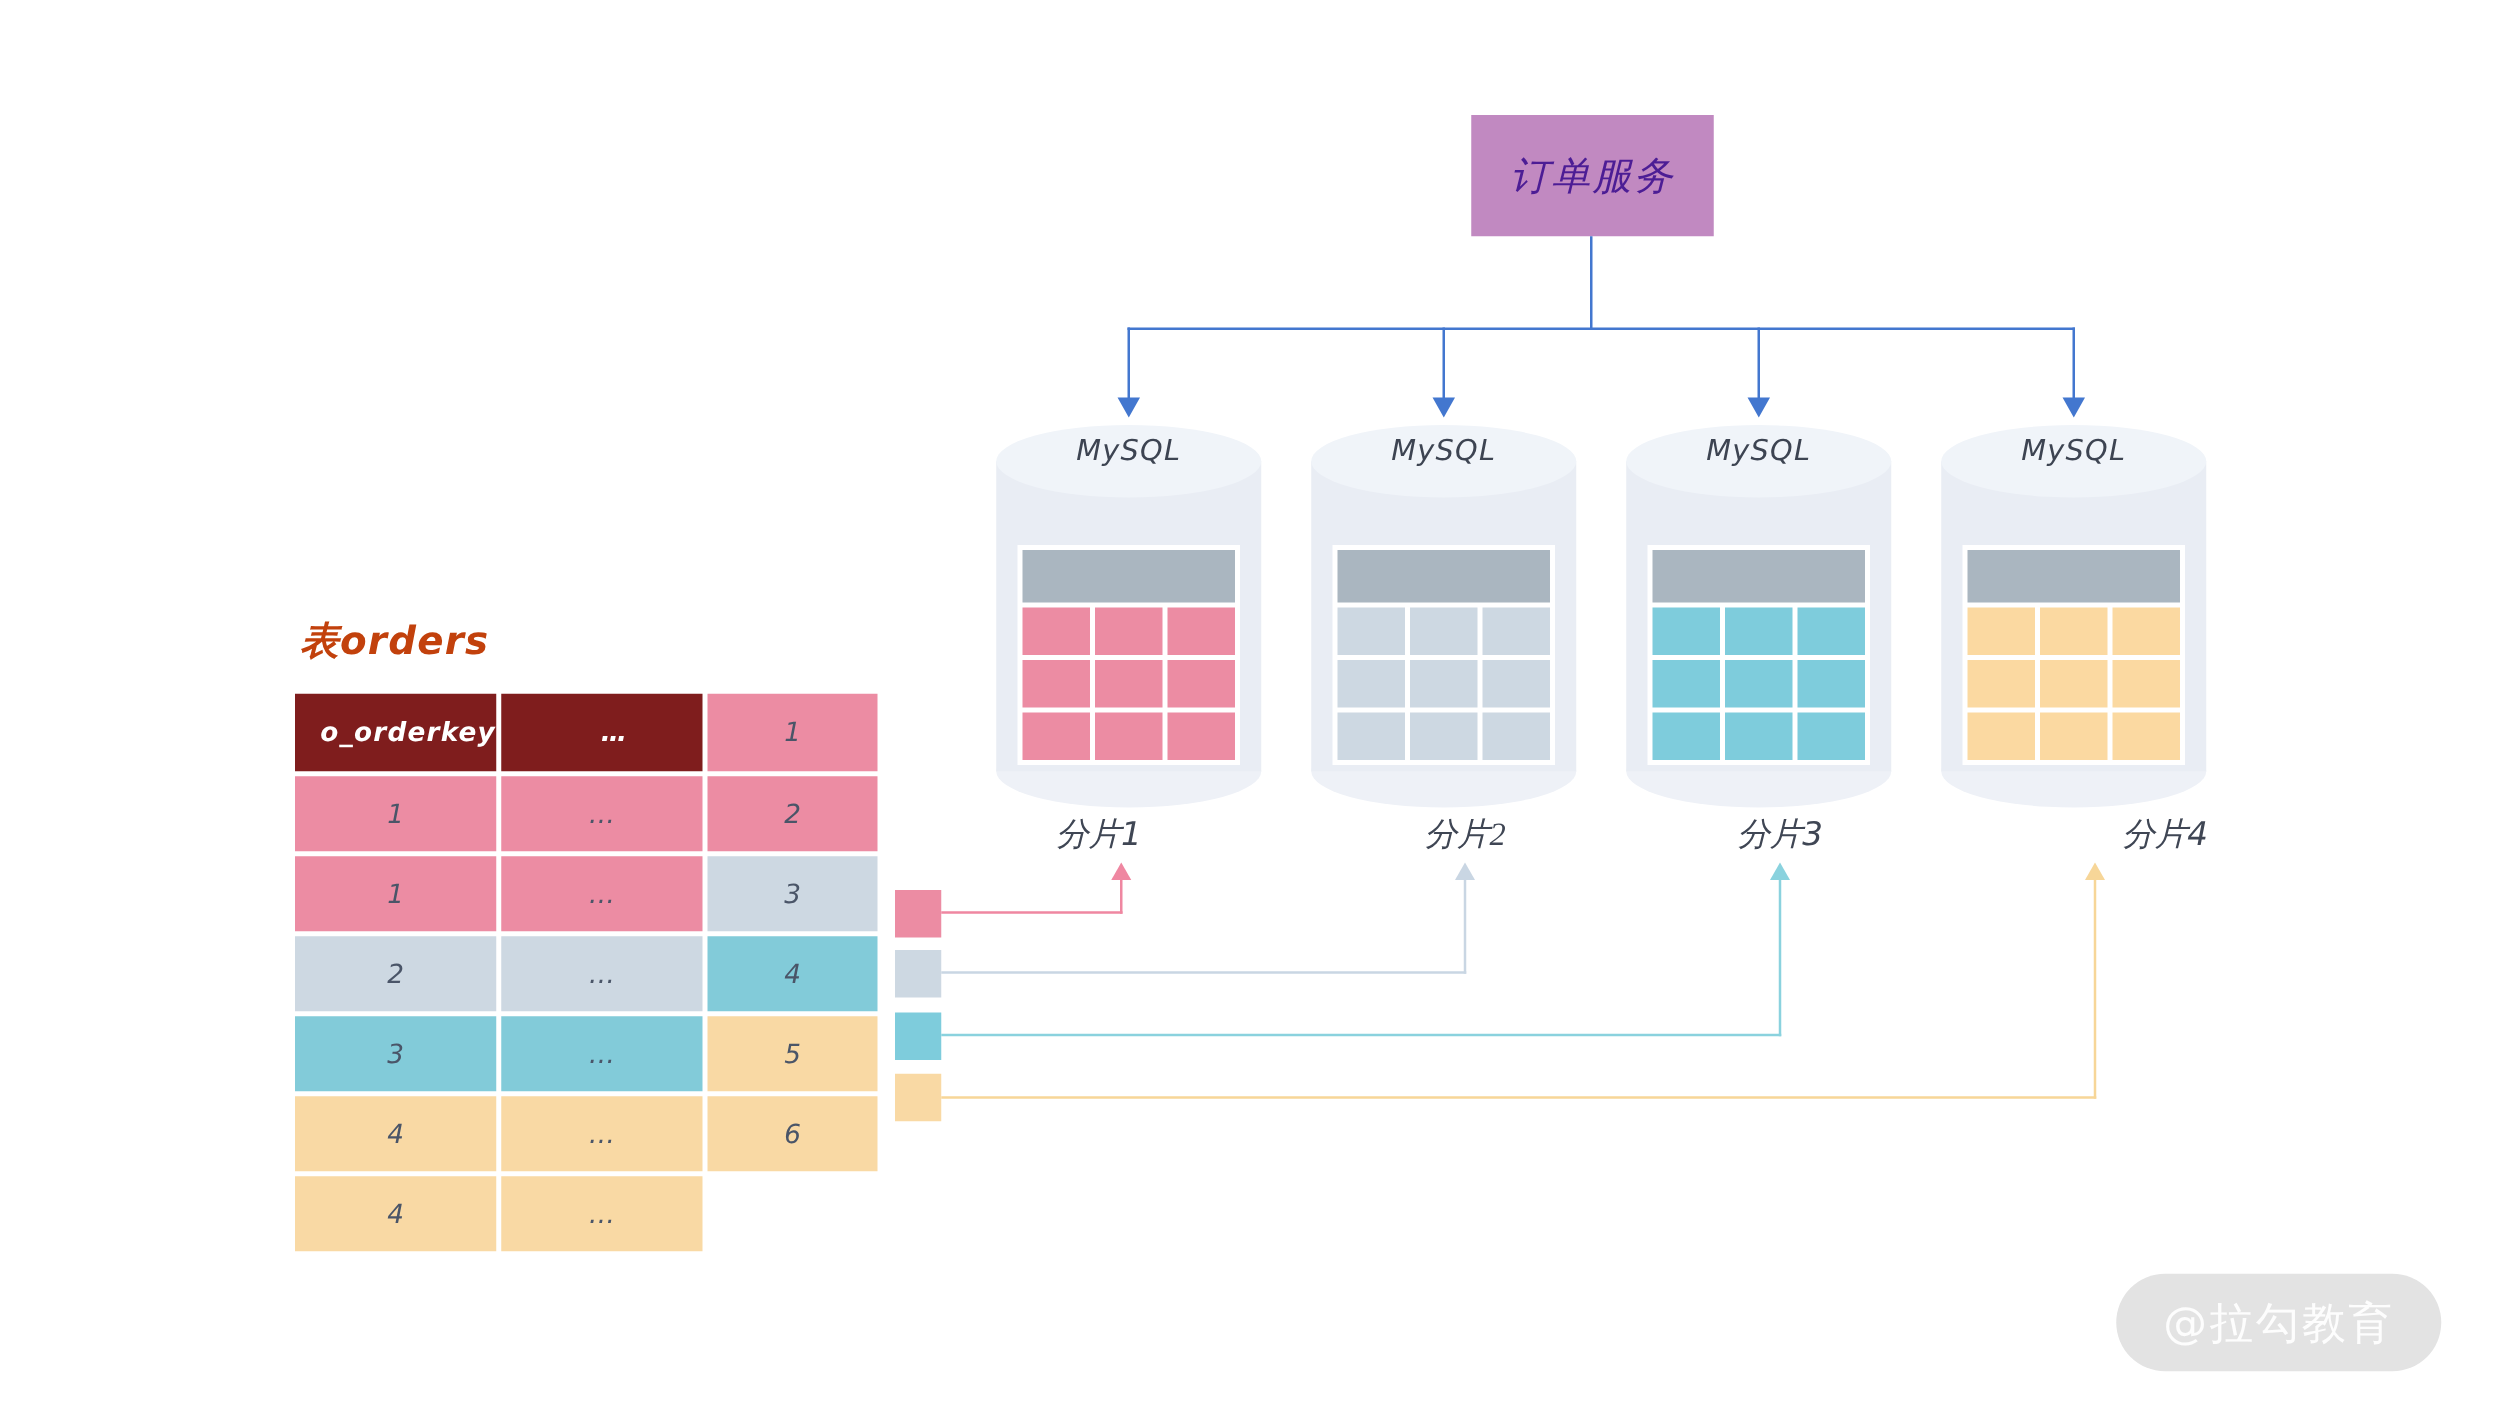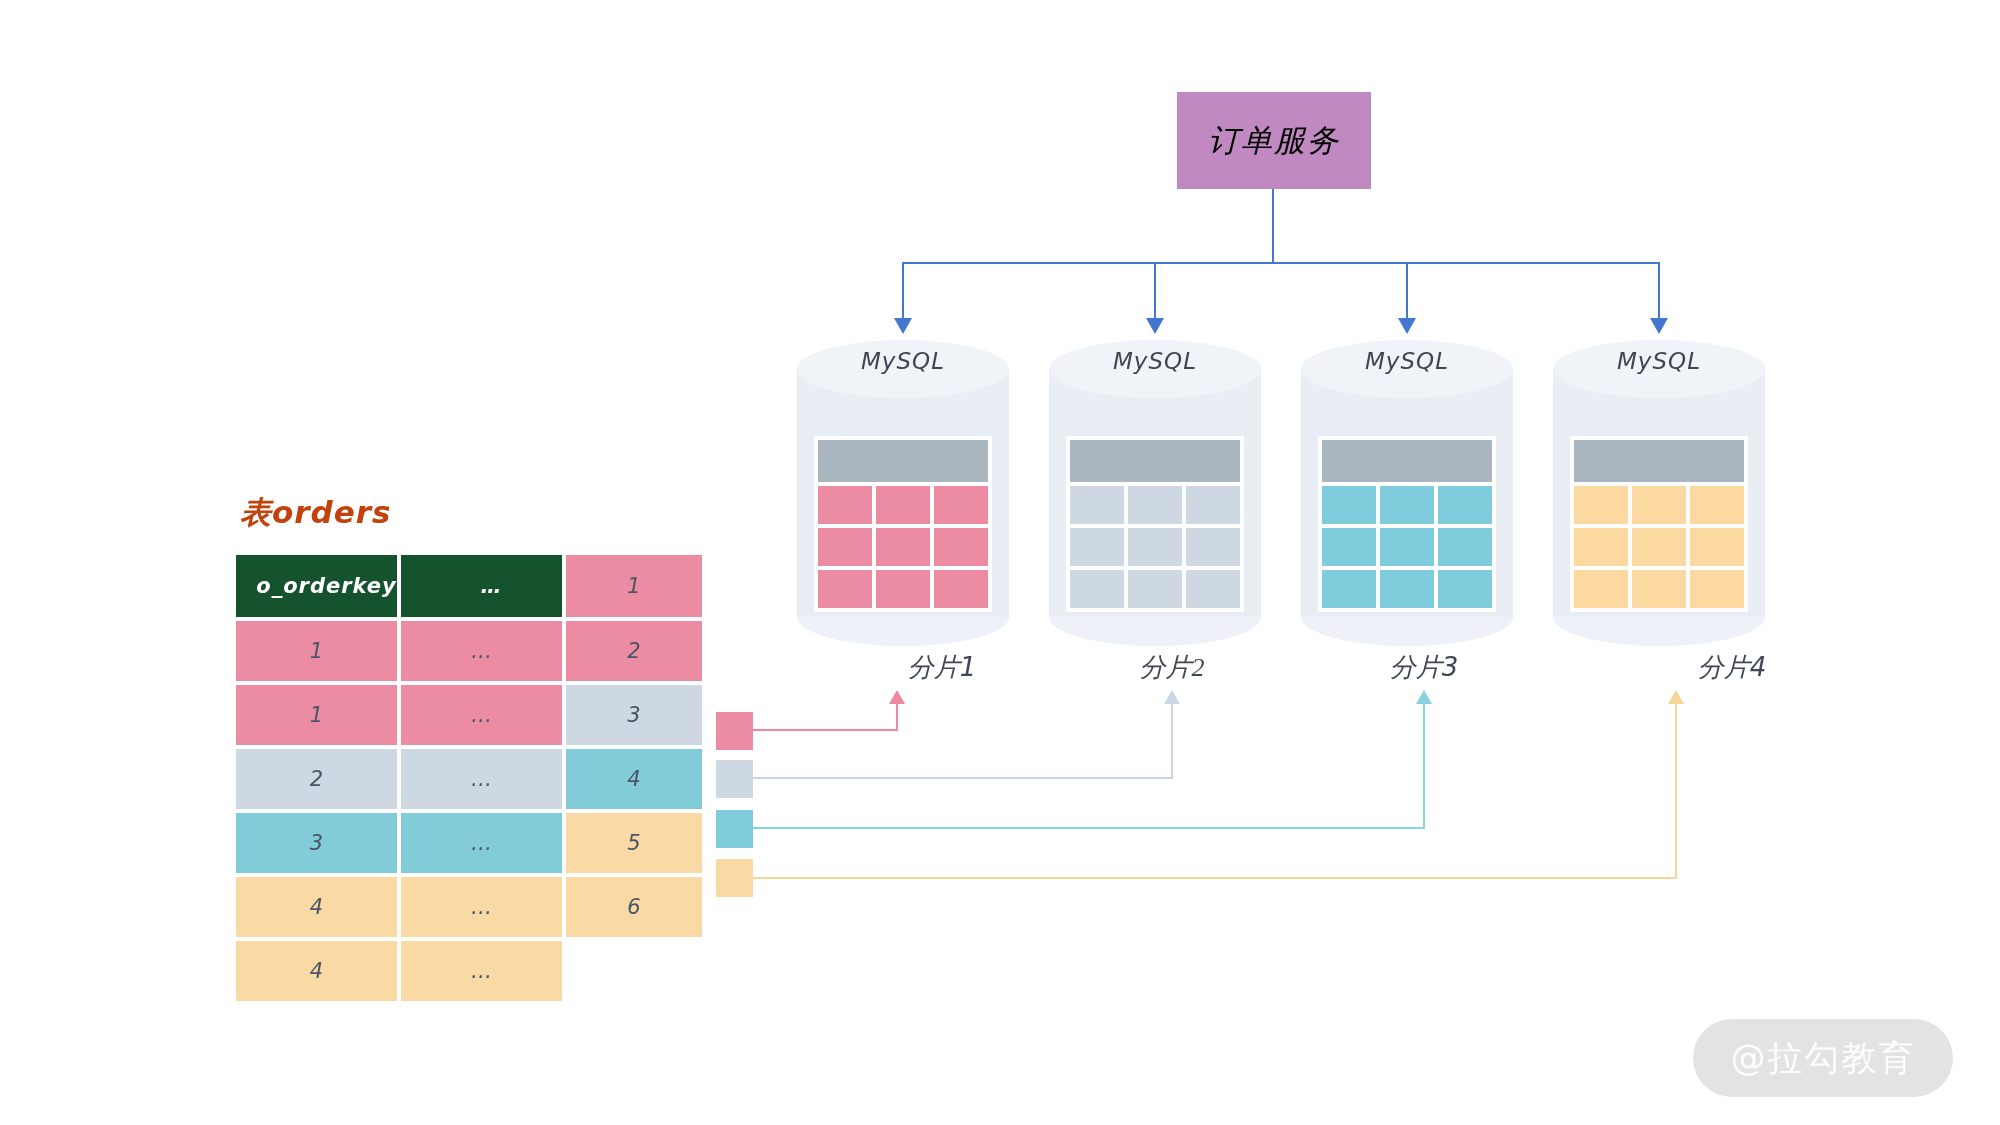--- a/index.html
+++ b/index.html
@@ -2,21 +2,21 @@
 <html><head>
 <meta charset="utf-8">
 <style>
   html,body{margin:0;padding:0;background:#ffffff;}
   .canvas{position:relative;width:2000px;height:1125px;background:#ffffff;overflow:hidden;
           font-family:"DejaVu Sans",sans-serif;}
 
   
   .service-box{position:absolute;left:1177px;top:92px;width:194px;height:97px;
     background:#c189c1;display:flex;align-items:center;justify-content:center;}
-  .service-box span{color:#000000;font-size:31px;font-style:italic;letter-spacing:2px;}
+  .service-box span{color:#4c1d95;font-size:31px;font-style:italic;letter-spacing:2px;}
 
   
   .line{position:absolute;background:#4377cf;}
   .arrow-down{position:absolute;width:0;height:0;
     border-left:9px solid transparent;border-right:9px solid transparent;
     border-top:16px solid #4377cf;}
 
   
   .cylinder{position:absolute;top:340px;width:212px;height:306px;}
   .cyl-body{position:absolute;left:0;right:0;top:29px;bottom:29px;background:#e9edf4;}
@@ -38,21 +38,21 @@
   .shard-label{position:absolute;top:650px;width:160px;text-align:center;
     font-size:26px;font-style:italic;color:#3f4654;}
 
   
   .orders-title{position:absolute;left:240px;top:492px;font-size:31px;font-weight:bold;
     font-style:italic;color:#c2410c;letter-spacing:1px;}
   .orders-table{position:absolute;left:236px;top:555px;display:grid;
     grid-template-columns:161px 161px 136px;grid-template-rows:62px 60px 60px 60px 60px 60px 60px;
     gap:4px;font-style:italic;}
   .orders-table div{display:flex;align-items:center;justify-content:center;font-size:21px;}
-  .th{background:#14532d;color:#ffffff;font-weight:bold;letter-spacing:1px;padding-left:20px;}
+  .th{background:#7f1d1d;color:#ffffff;font-weight:bold;letter-spacing:1px;padding-left:20px;}
   .td{color:#4a5568;}
   .row-pink{background:#ec8ca3;}
   .row-grey{background:#cdd8e2;}
   .row-cyan{background:#82cbd9;}
   .row-yellow{background:#f9d9a4;}
 
   
   .key-sq{position:absolute;left:716px;width:37px;height:38px;}
   .elbow{position:absolute;}
   .arrow-up{position:absolute;width:0;height:0;
@@ -160,21 +160,21 @@
         <i></i>
           <i></i>
           <i></i>
         <i></i>
           <i></i>
           <i></i>
       </div>
     </div>
   </div>
 
-  <div class="shard-label" style="left:862px;">分片1</div>
+  <div class="shard-label" style="left:799px;">分片1</div>
   <div class="shard-label" style="left:1092px;font-family:Liberation Serif, serif;">分片2</div>
   <div class="shard-label" style="left:1344px;">分片3</div>
   <div class="shard-label" style="left:1652px;">分片4</div>
 
   <div class="orders-title">表orders</div>
   <div class="orders-table">
     <div class="th">o_orderkey</div>
     <div class="th">…</div>
 
     <div class="td row-pink">1</div>

